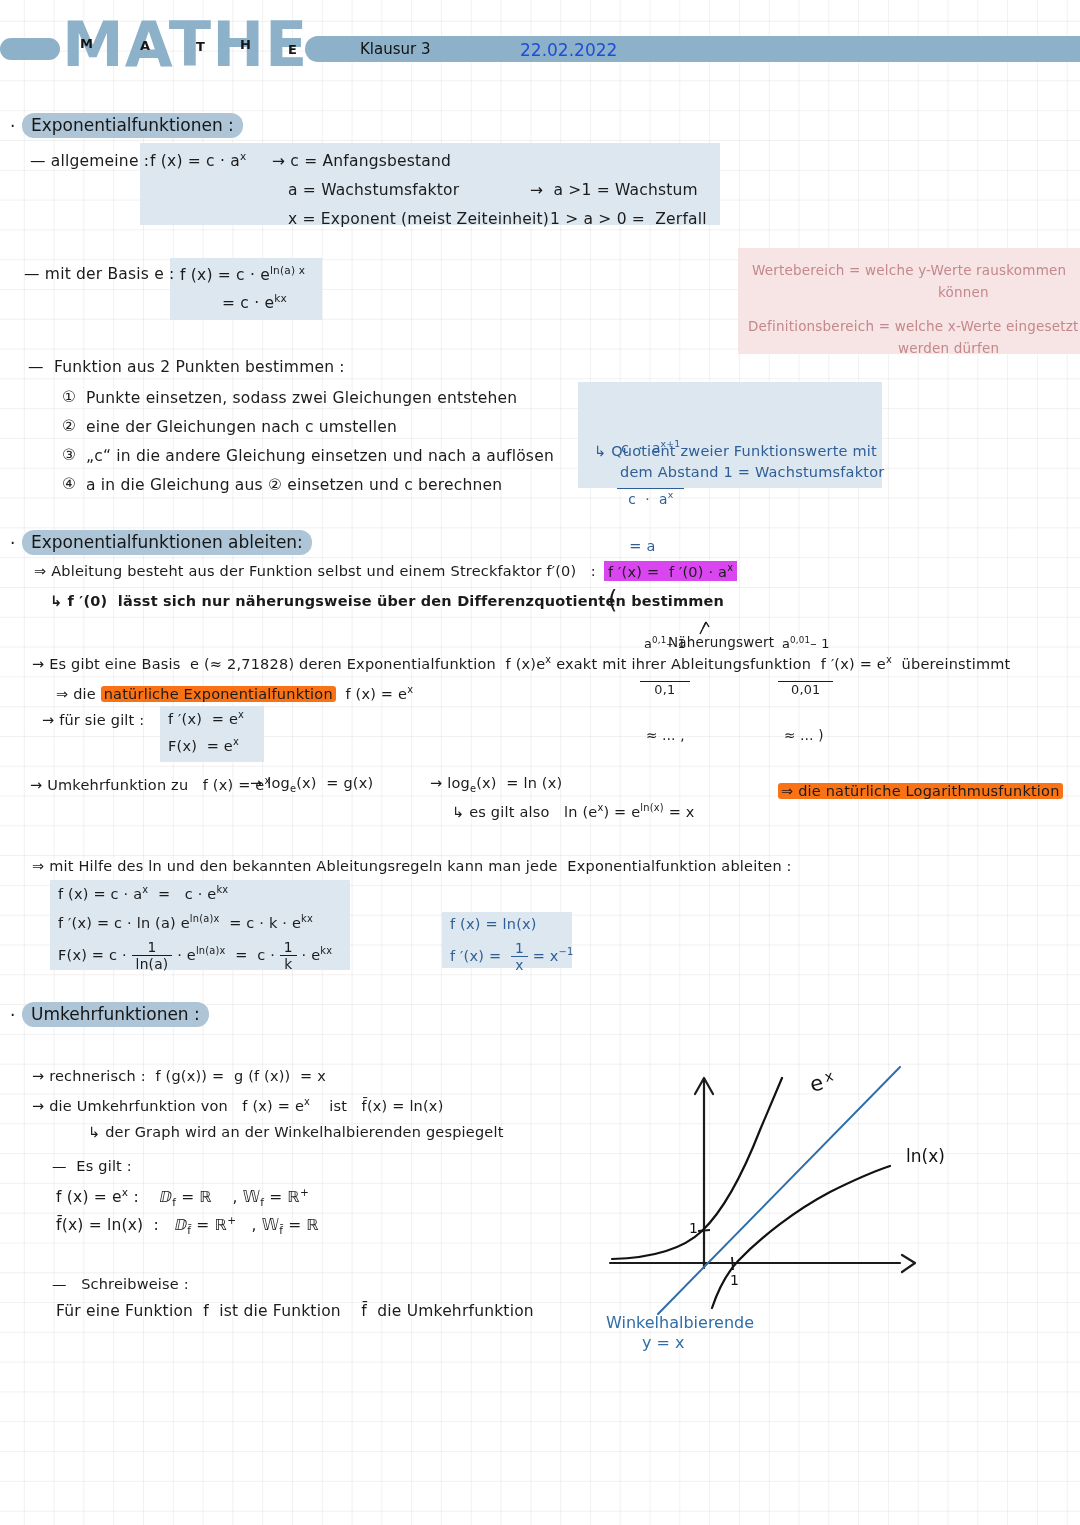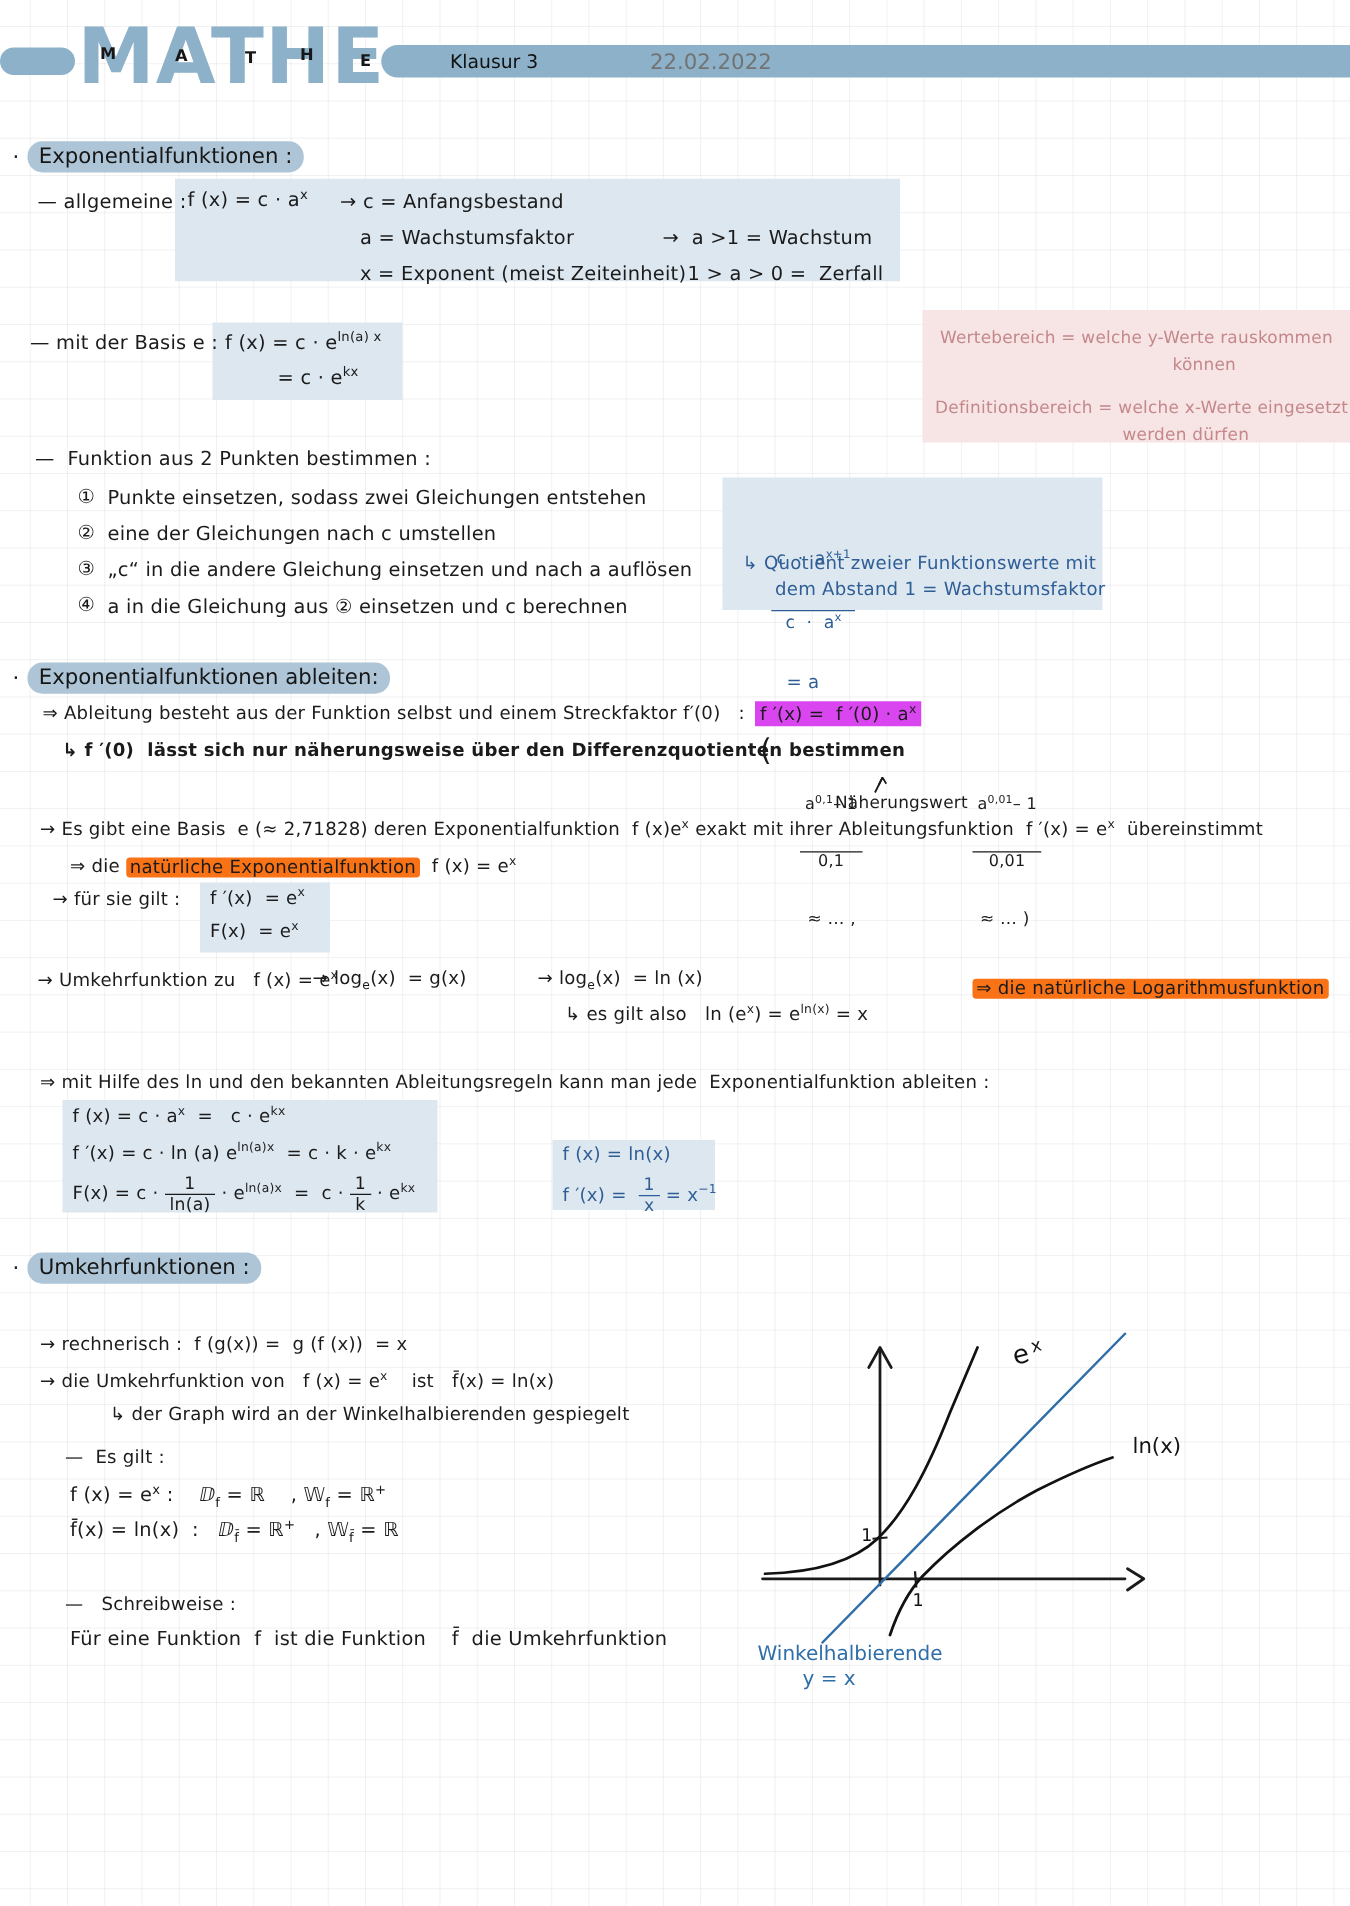--- a/index.html
+++ b/index.html
@@ -25,21 +25,21 @@
   .sup{font-size:.68em;vertical-align:super;}
   .sub{font-size:.68em;vertical-align:sub;}
 
   
   .hdr-bar-left{position:absolute;left:0;top:38px;width:60px;height:22px;background:#8cb1c9;border-radius:11px;}
   .hdr-mathe{position:absolute;left:62px;top:14px;font-size:62px;line-height:62px;
     font-family:"DejaVu Sans", sans-serif;font-weight:bold;color:#8cb1c9;letter-spacing:1px;}
   .hdr-small{position:absolute;font-size:13px;font-weight:bold;color:#161616;}
   .hdr-banner{position:absolute;left:305px;top:36px;width:775px;height:26px;background:#8cb1c9;border-radius:13px 0 0 13px;}
   .hdr-klausur{position:absolute;left:340px;top:40px;font-size:15px;color:#111;margin-left:20px;}
-  .hdr-date{position:absolute;left:520px;top:40px;font-size:17px;color:#737373;}
+  .hdr-date{position:absolute;left:520px;top:40px;font-size:17px;color:#1d4ed8;}
 
   
   .sec{position:absolute;font-size:17px;color:#161616;background:#adc5d6;
     border-radius:12px;padding:2px 9px 3px 9px;}
   .secdot{position:absolute;font-size:17px;color:#161616;}
 
   
   .boxblue{position:absolute;background:#dde7f0;}
   .boxpink{position:absolute;background:#f7e4e5;}
   .hl-teal{background:#f97316;border-radius:3px;padding:0 3px;}

